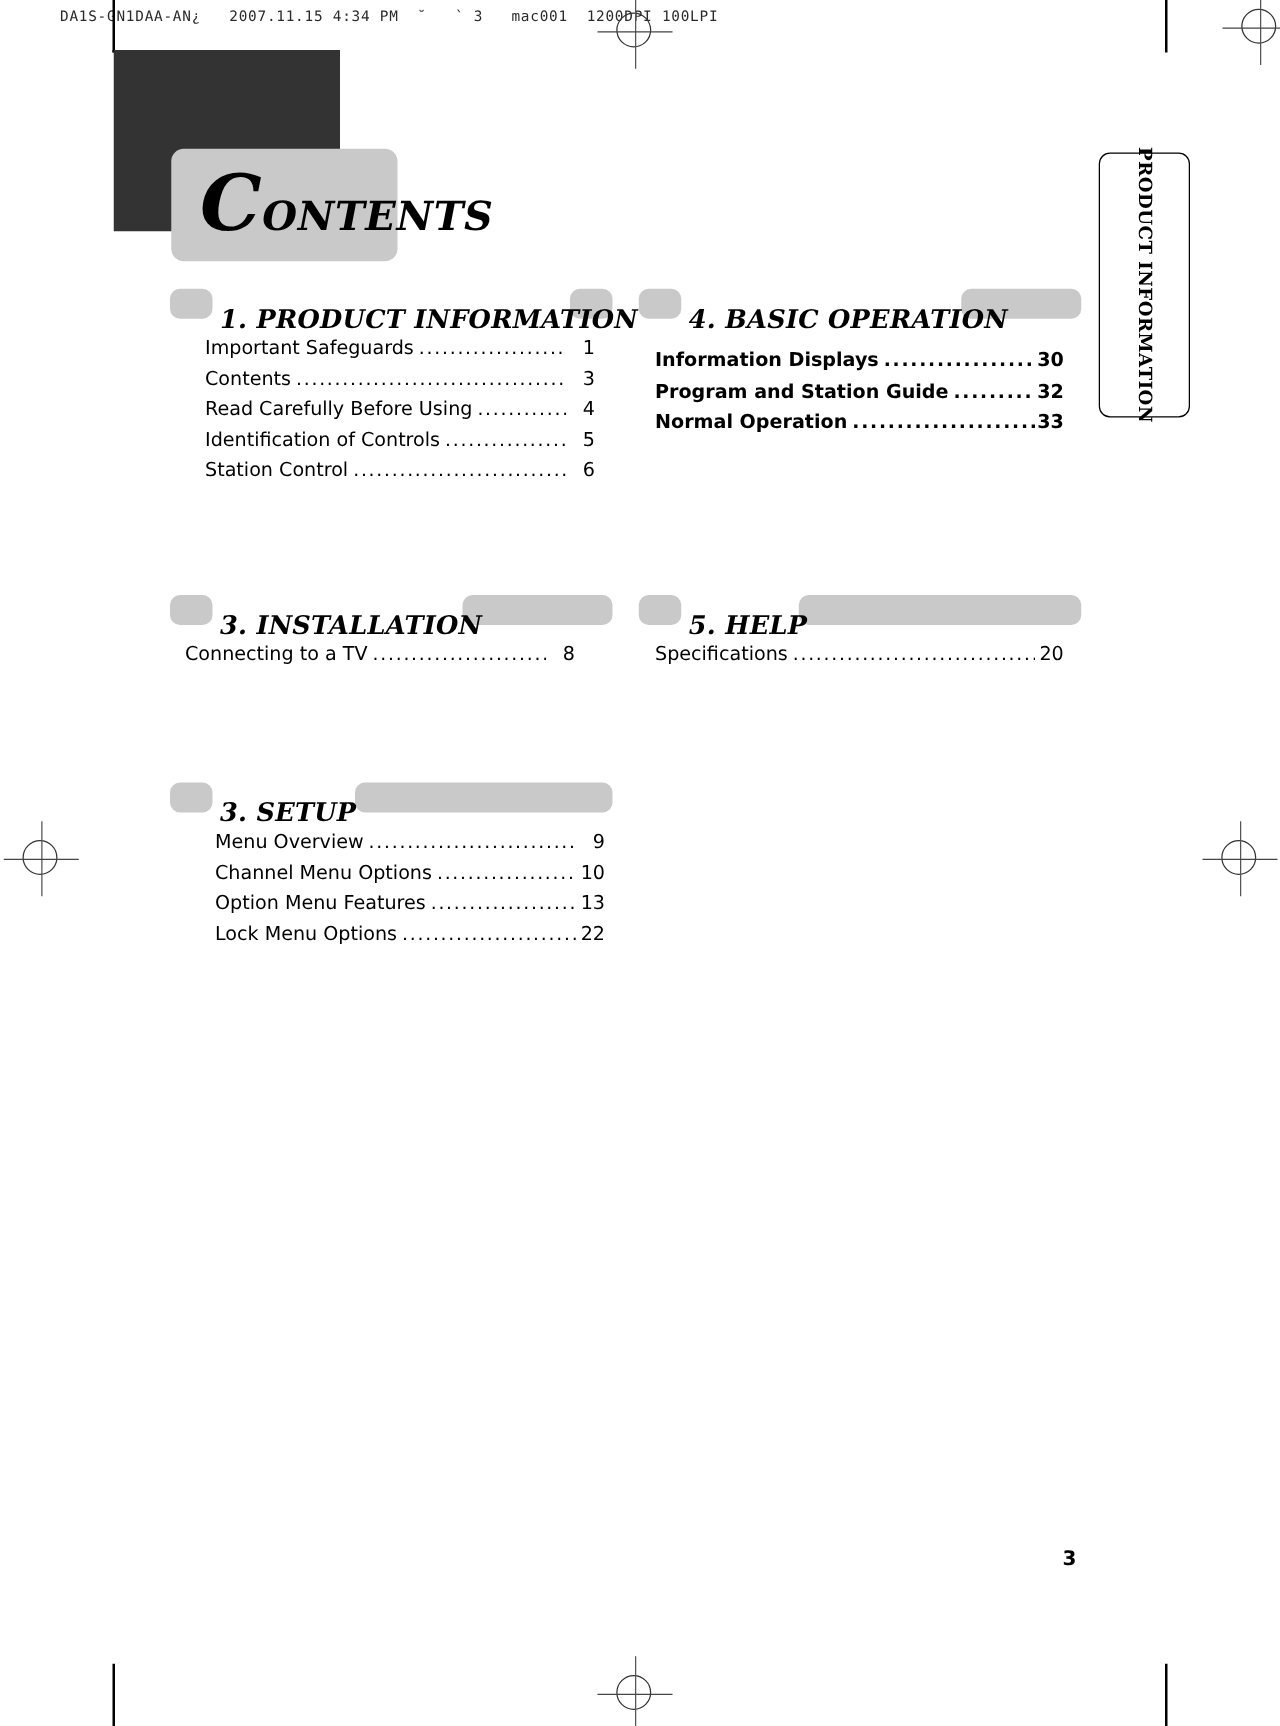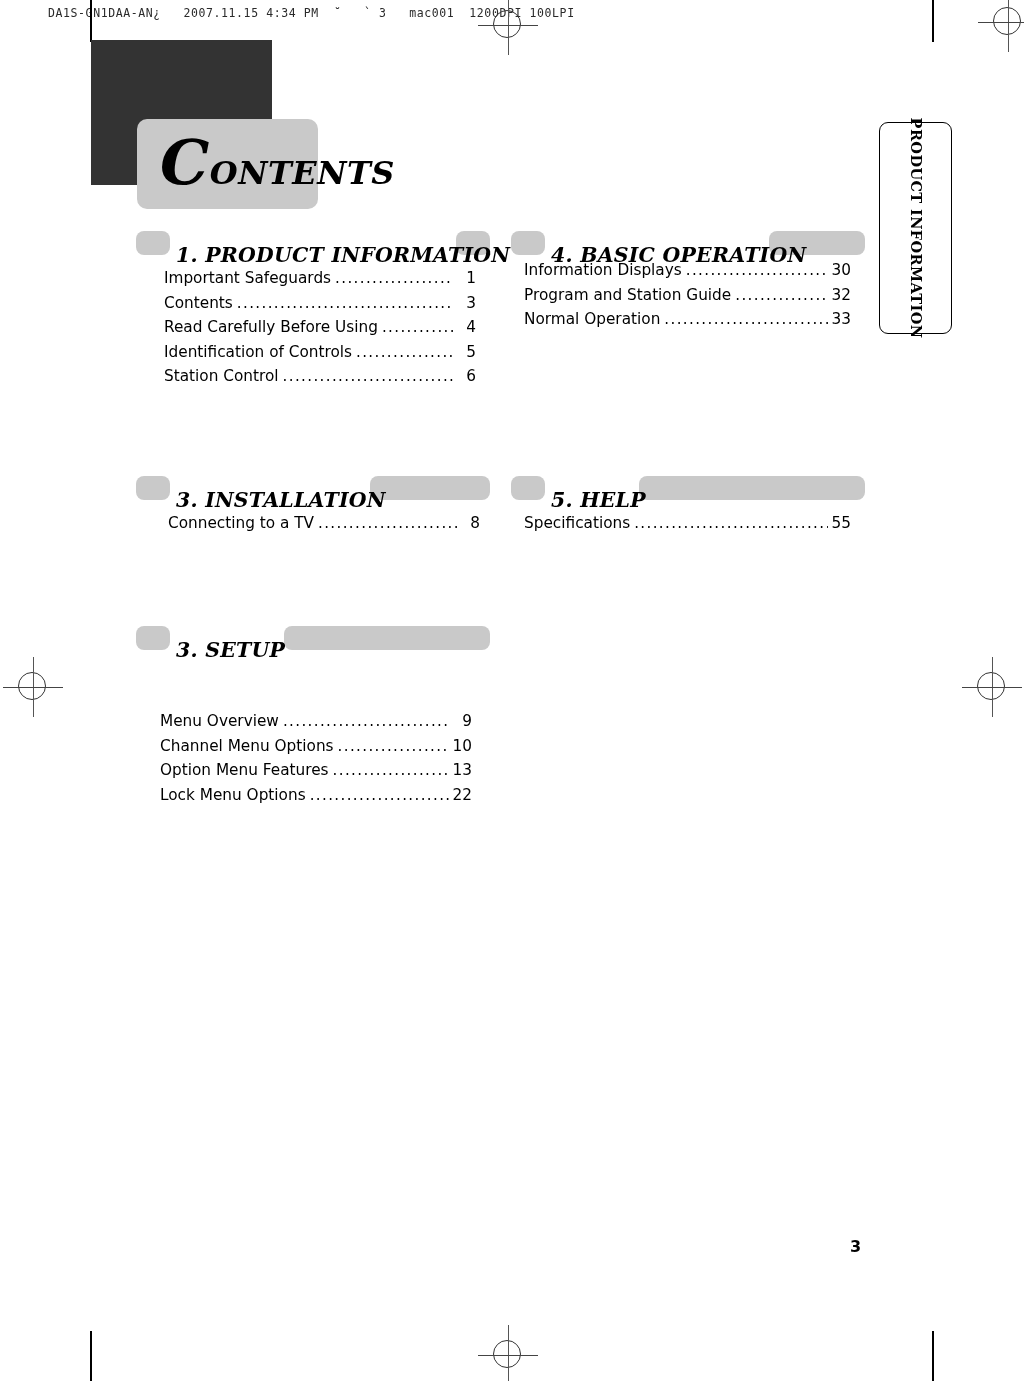--- a/index.html
+++ b/index.html
@@ -285,21 +285,21 @@
     </li>
   </ul>
 </div>
 
 <div class="section" style="left:511px; top:230px; width:282px;">
   <div class="sec-bar-row">
     <div class="sec-chip"></div>
     <div class="sec-bar" style="left:258px; width:96px;"></div>
     <div class="sec-heading" style="left:40px;">4. BASIC OPERATION</div>
   </div>
-  <ul class="toc-list" style="left:13px; top:28px; width:327px;">
+  <ul class="toc-list" style="left:13px; top:46px; width:327px;font-weight:bold;">
     <li class="toc-item">
       <span class="toc-label">Information Displays</span>
       <span class="toc-leader">...................................................</span>
       <span class="toc-page">30</span>
     </li>
     <li class="toc-item">
       <span class="toc-label">Program and Station Guide</span>
       <span class="toc-leader">...................................................</span>
       <span class="toc-page">32</span>
     </li>
@@ -310,51 +310,51 @@
     </li>
   </ul>
 </div>
 
 <div class="section" style="left:136px; top:475px; width:354px;">
   <div class="sec-bar-row">
     <div class="sec-chip"></div>
     <div class="sec-bar" style="left:234px; width:120px;"></div>
     <div class="sec-heading" style="left:40px;">3. INSTALLATION</div>
   </div>
-  <ul class="toc-list" style="left:32px; top:36px; width:312px;">
+  <ul class="toc-list" style="left:12px; top:36px; width:312px;">
     <li class="toc-item">
       <span class="toc-label">Connecting to a TV</span>
       <span class="toc-leader">...................................................</span>
       <span class="toc-page">8</span>
     </li>
   </ul>
 </div>
 
 <div class="section" style="left:511px; top:475px; width:354px;">
   <div class="sec-bar-row">
     <div class="sec-chip"></div>
     <div class="sec-bar" style="left:128px; width:226px;"></div>
     <div class="sec-heading" style="left:40px;">5. HELP</div>
   </div>
   <ul class="toc-list" style="left:13px; top:36px; width:327px;">
     <li class="toc-item">
       <span class="toc-label">Specifications</span>
       <span class="toc-leader">...................................................</span>
-      <span class="toc-page">55</span>
+      <span class="toc-page">20</span>
     </li>
   </ul>
 </div>
 
 <div class="section" style="left:136px; top:625px; width:354px;">
   <div class="sec-bar-row">
     <div class="sec-chip"></div>
     <div class="sec-bar" style="left:148px; width:206px;"></div>
     <div class="sec-heading" style="left:40px;">3. SETUP</div>
   </div>
-  <ul class="toc-list" style="left:24px; top:36px; width:312px;margin-top:48px;">
+  <ul class="toc-list" style="left:36px; top:36px; width:312px;">
     <li class="toc-item">
       <span class="toc-label">Menu Overview</span>
       <span class="toc-leader">...................................................</span>
       <span class="toc-page">9</span>
     </li>
     <li class="toc-item">
       <span class="toc-label">Channel Menu Options</span>
       <span class="toc-leader">...................................................</span>
       <span class="toc-page">10</span>
     </li>

